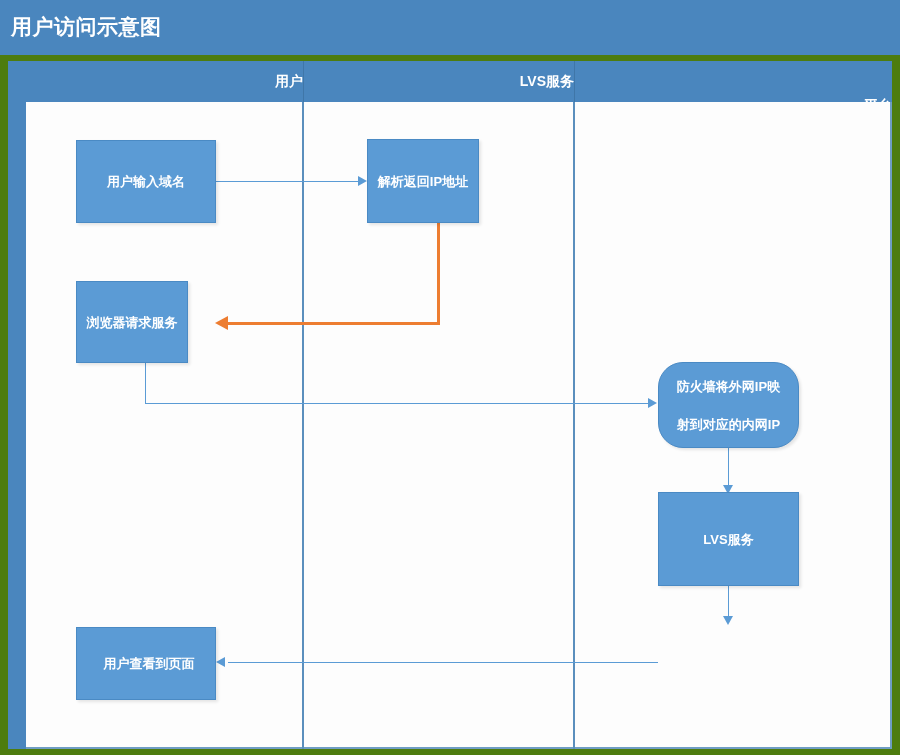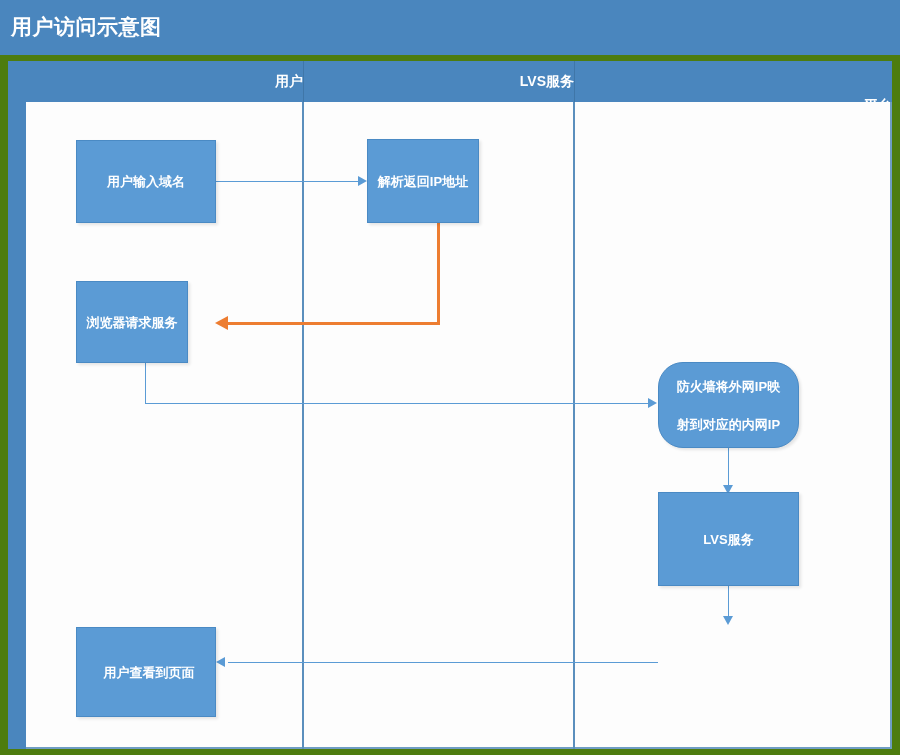--- a/index.html
+++ b/index.html
@@ -238,17 +238,17 @@
 
   <div class="node" style="left:658px; top:362px; width:141px; height:86px;border-radius:25px;">
     <span><span>防火墙将外网IP映</span><br><span>射到对应的内网IP</span></span>
   </div>
 
   <div class="node" style="left:658px; top:492px; width:141px; height:94px;">
     <span>LVS服务</span>
   </div>
 
 
-  <div class="node" style="left:76px; top:627px; width:140px; height:90px;padding-left:6px;">
+  <div class="node" style="left:76px; top:627px; width:140px; height:73px;padding-left:6px;">
     <span>用户查看到页面</span>
   </div>
 
 </div>
 
 </body></html>

